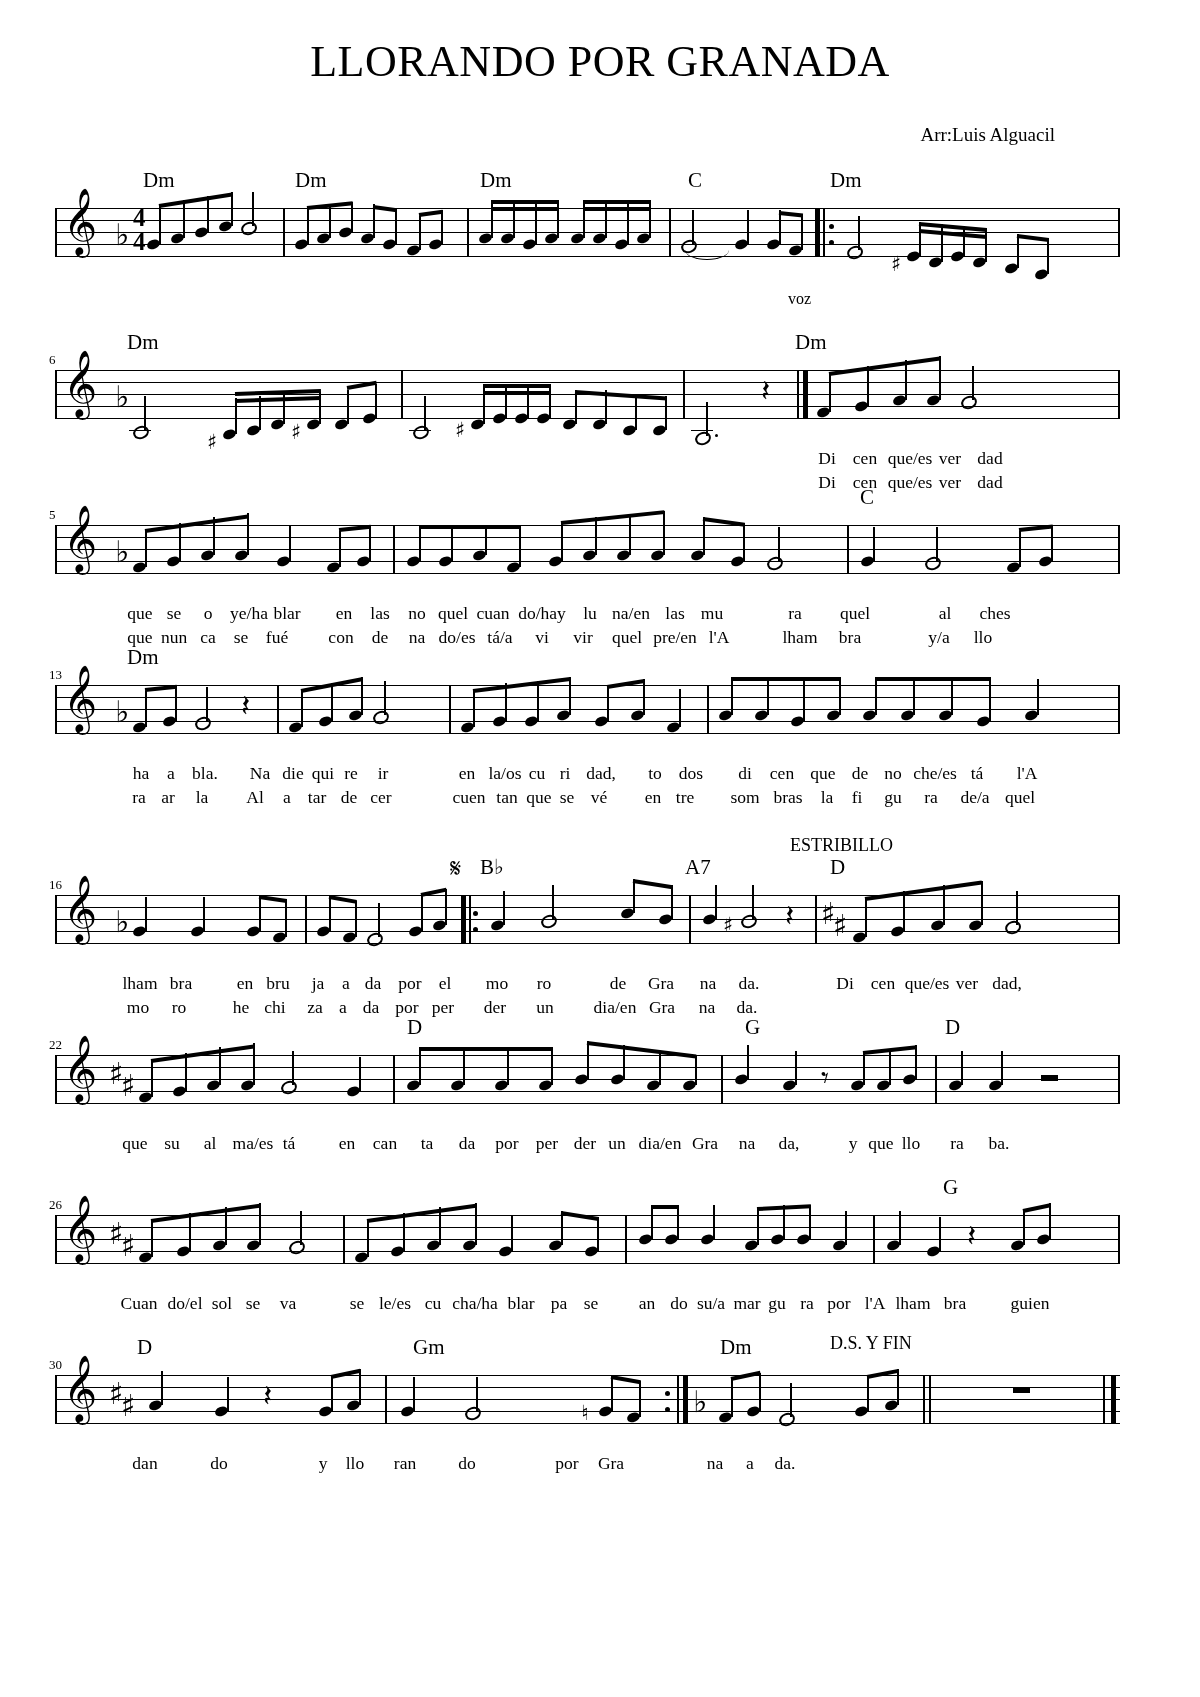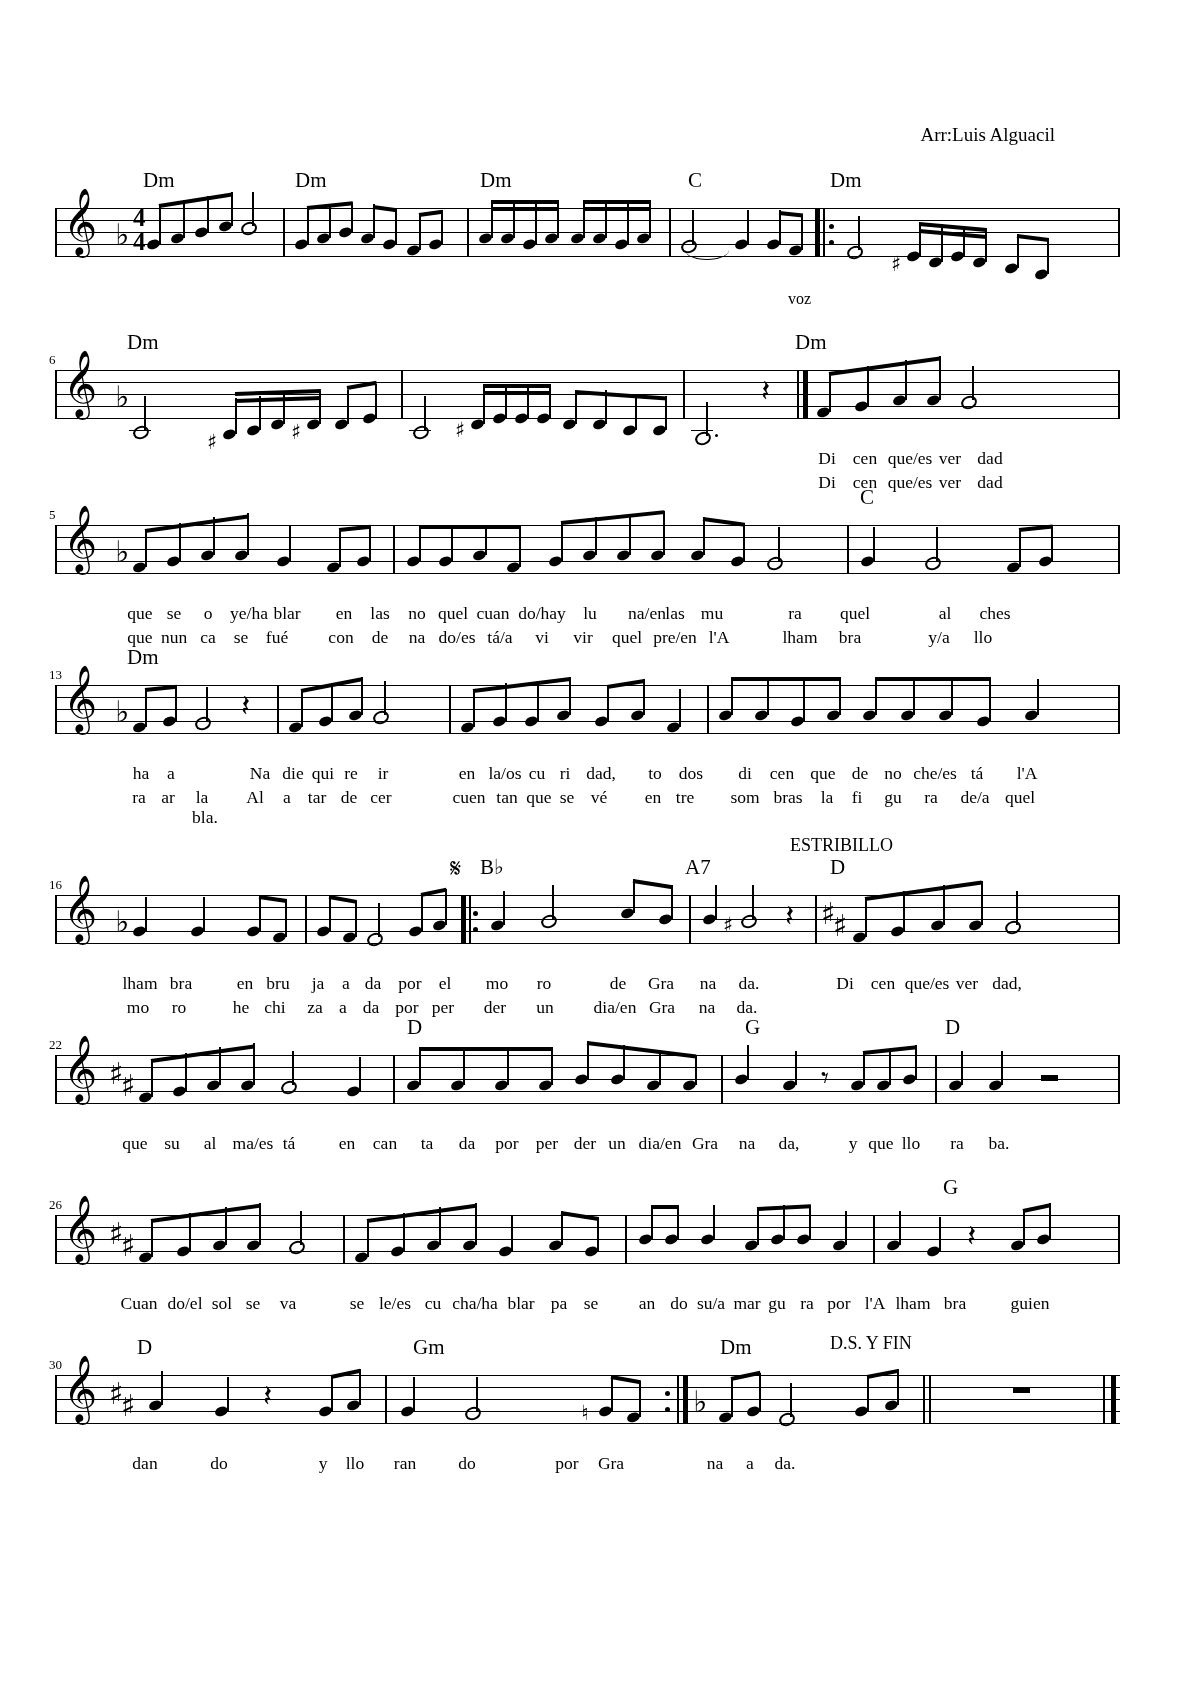--- a/index.html
+++ b/index.html
@@ -191,20 +191,21 @@
     position: absolute;
     top: 0;
     transform: translateX(-50%);
   }
 </style>
 </head>
 <body>
 
 <div class="sheet">
 
+  <div class="title">LLORANDO POR GRANADA</div>
   <div class="arranger">Arr:Luis Alguacil</div>
 
   <div class="system" style="top:208px;">
     <div class="staff">
       <div class="line"></div>
       <div class="line"></div>
       <div class="line"></div>
       <div class="line"></div>
       <div class="line"></div>
 
@@ -516,21 +517,21 @@
       <span style="left:153px;">o</span>
       <span style="left:194px;">ye/ha</span>
       <span style="left:232px;">blar</span>
       <span style="left:289px;">en</span>
       <span style="left:325px;">las</span>
       <span style="left:362px;">no</span>
       <span style="left:398px;">quel</span>
       <span style="left:438px;">cuan</span>
       <span style="left:487px;">do/hay</span>
       <span style="left:535px;">lu</span>
-      <span style="left:592px;">na/en</span>
+      <span style="left:576px;">na/en</span>
       <span style="left:620px;">las</span>
       <span style="left:657px;">mu</span>
       <span style="left:740px;">ra</span>
       <span style="left:800px;">quel</span>
       <span style="left:890px;">al</span>
       <span style="left:940px;">ches</span>
     </div>
     <div class="lyricrow" style="top:102px;">
       <span style="left:85px;">que</span>
       <span style="left:119px;">nun</span>
@@ -633,21 +634,21 @@
       <div class="beam" style="left:820px; top:-8px; width:116px;"></div>
 
       <div class="nh" style="left:970px; top:26px;"></div>
       <div class="stem" style="left:982px; top:-6px; height:36px;"></div>
 
       <div class="barline" style="left:1063px;"></div>
     </div>
     <div class="lyricrow" style="top:78px;">
       <span style="left:86px;">ha</span>
       <span style="left:116px;">a</span>
-      <span style="left:150px;margin-top:44px;">bla.</span>
+      <span style="left:150px;">bla.</span>
       <span style="left:205px;">Na</span>
       <span style="left:238px;">die</span>
       <span style="left:268px;">qui</span>
       <span style="left:296px;">re</span>
       <span style="left:328px;">ir</span>
       <span style="left:412px;">en</span>
       <span style="left:450px;">la/os</span>
       <span style="left:482px;">cu</span>
       <span style="left:510px;">ri</span>
       <span style="left:546px;">dad,</span>

